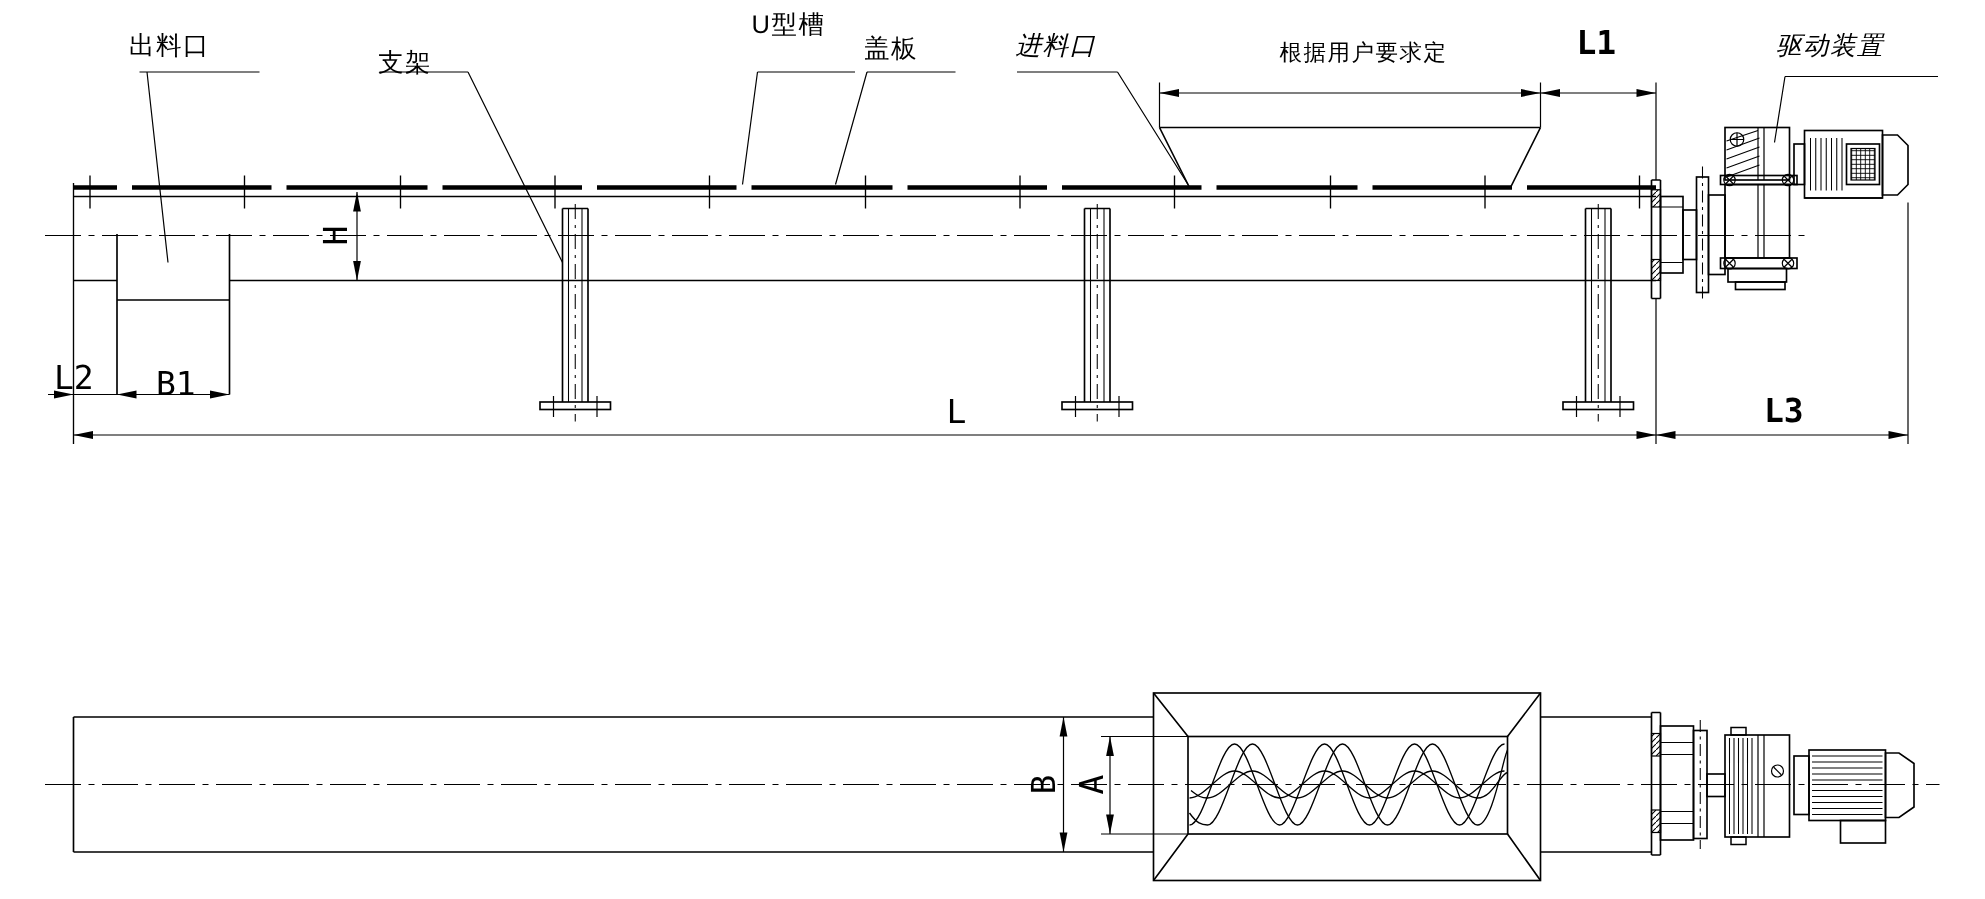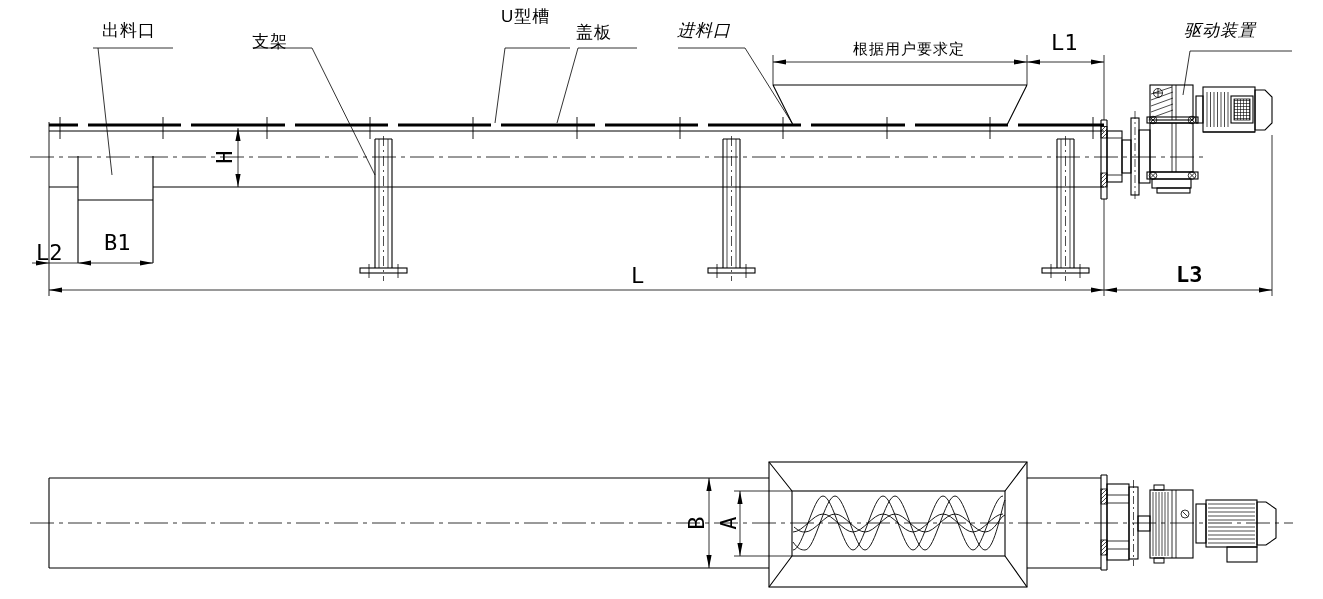--- a/index.html
+++ b/index.html
@@ -210,29 +210,29 @@
       <g fill="#000" stroke="none">
         <polygon points="709,478 706.4,491 711.6,491"></polygon>
         <polygon points="709,568 706.4,555 711.6,555"></polygon>
         <polygon points="740,491 737.4,504 742.6,504"></polygon>
         <polygon points="740,556 737.4,543 742.6,543"></polygon>
       </g>
     </g>
   </g>
 </svg>
 
-  <div class="lbl" style="left:102px;top:19px;">出料口</div>
+  <div class="lbl" style="left:86px;top:19px;">出料口</div>
   <div class="lbl" style="left:252px;top:30px;">支架</div>
   <div class="lbl" style="left:501px;top:5px;">U型槽</div>
   <div class="lbl" style="left:576px;top:21px;">盖板</div>
   <div class="lbl" style="left:677px;top:19px;font-style:italic;">进料口</div>
-  <div class="lbl lbl-sm" style="left:853px;top:40px;text-align:right;">根据用户要求定</div>
+  <div class="lbl lbl-sm" style="left:853px;top:26px;text-align:right;">根据用户要求定</div>
   <div class="lbl" style="left:1184px;top:19px;font-style:italic;">驱动装置</div>
 
-  <div class="dim" style="left:1051px;top:30px;">L1</div>
+  <div class="dim" style="left:1051px;top:17px;font-weight:bold;">L1</div>
   <div class="dim" style="left:36px;top:240px;">L2</div>
-  <div class="dim" style="left:104px;top:230px;">B1</div>
+  <div class="dim" style="left:104px;top:244px;">B1</div>
   <div class="dim" style="left:631px;top:263px;">L</div>
   <div class="dim" style="left:1176px;top:262px;font-weight:bold;">L3</div>
   <div class="dim rot" style="left:209px;top:144px;">H</div>
   <div class="dim rot" style="left:681px;top:510px;">B</div>
   <div class="dim rot" style="left:713px;top:510px;">A</div>
 </div>
 
 </body></html>

